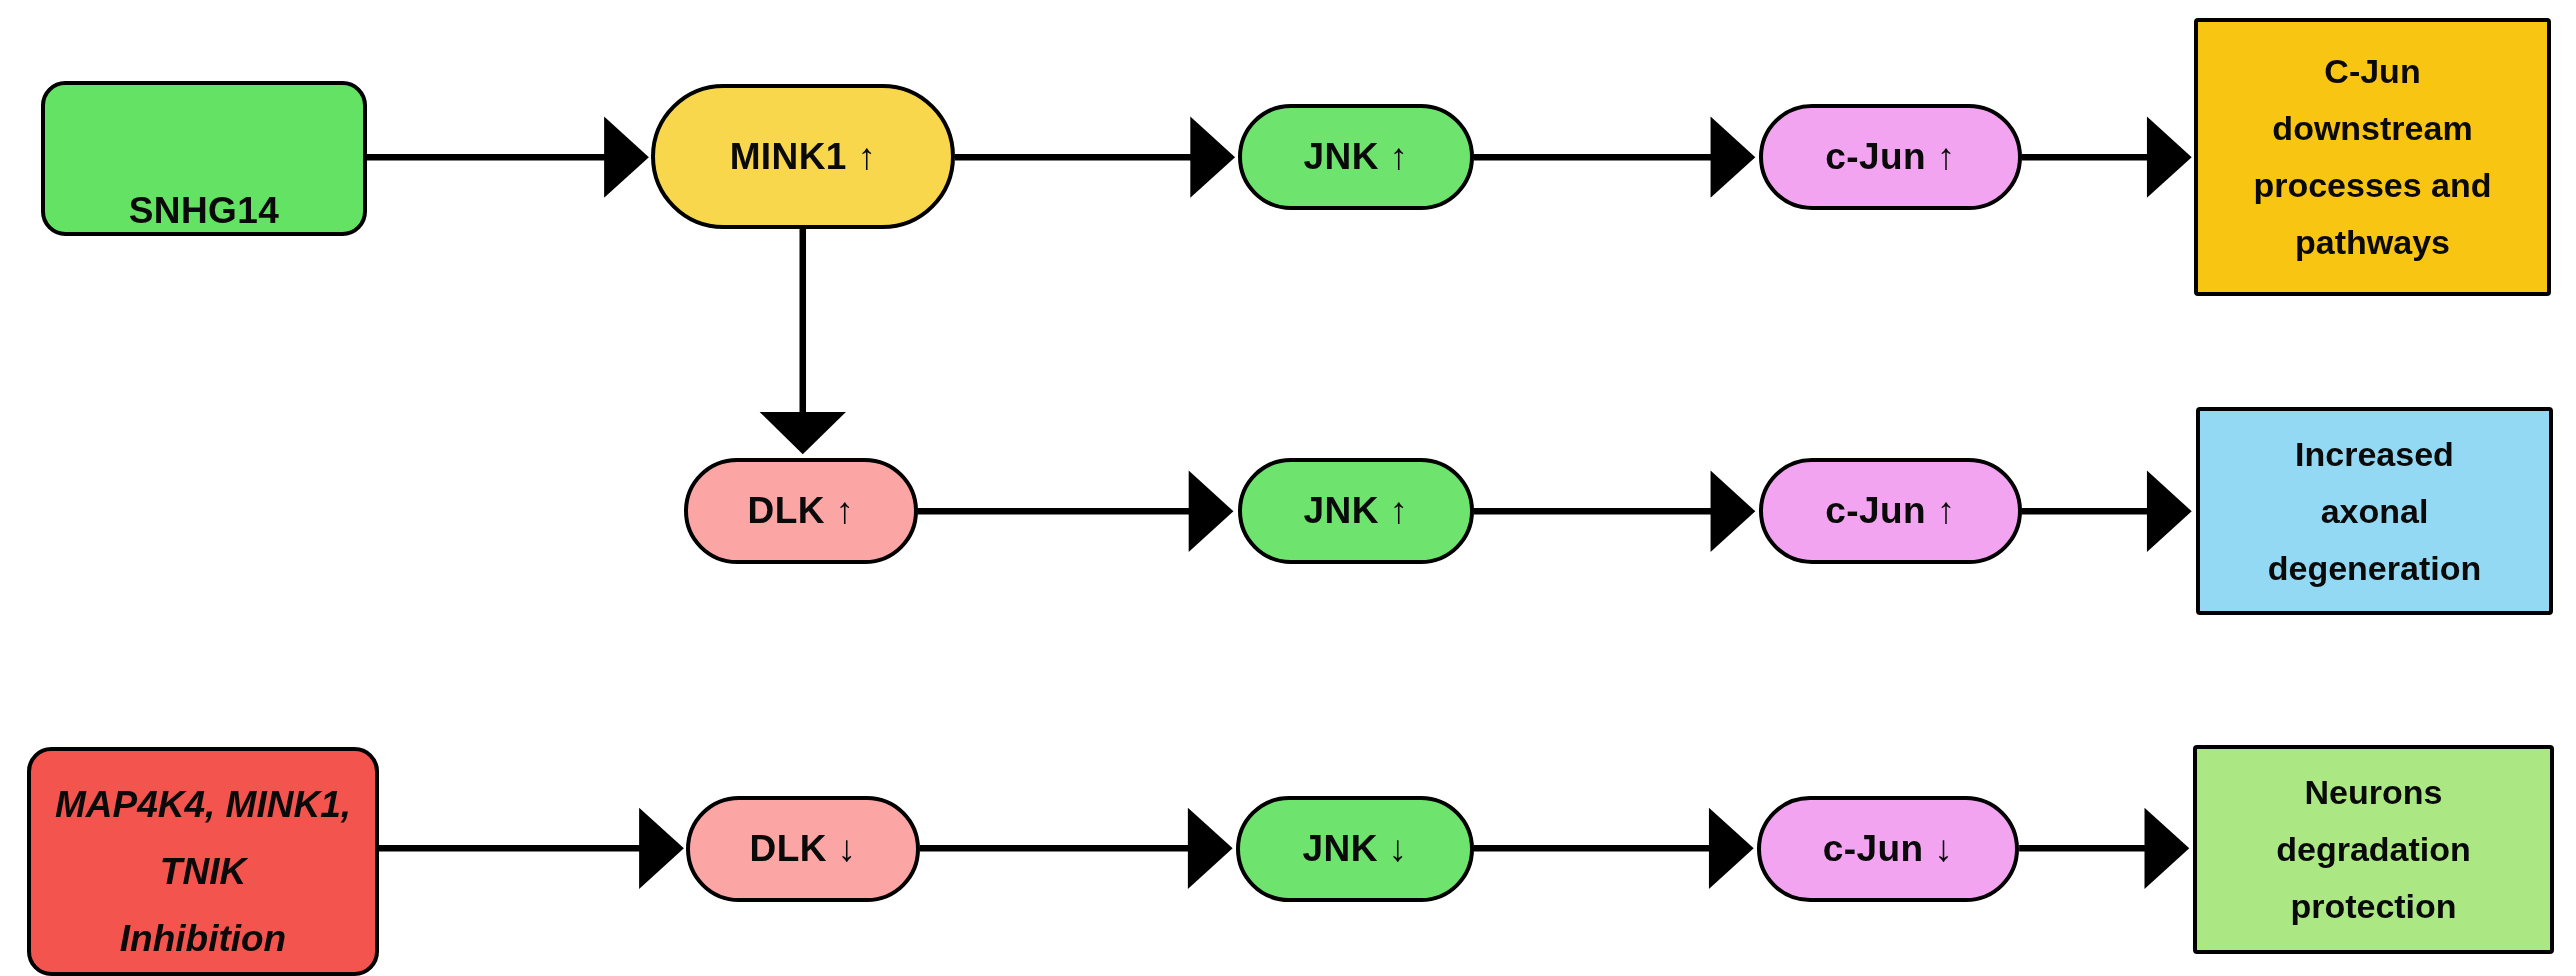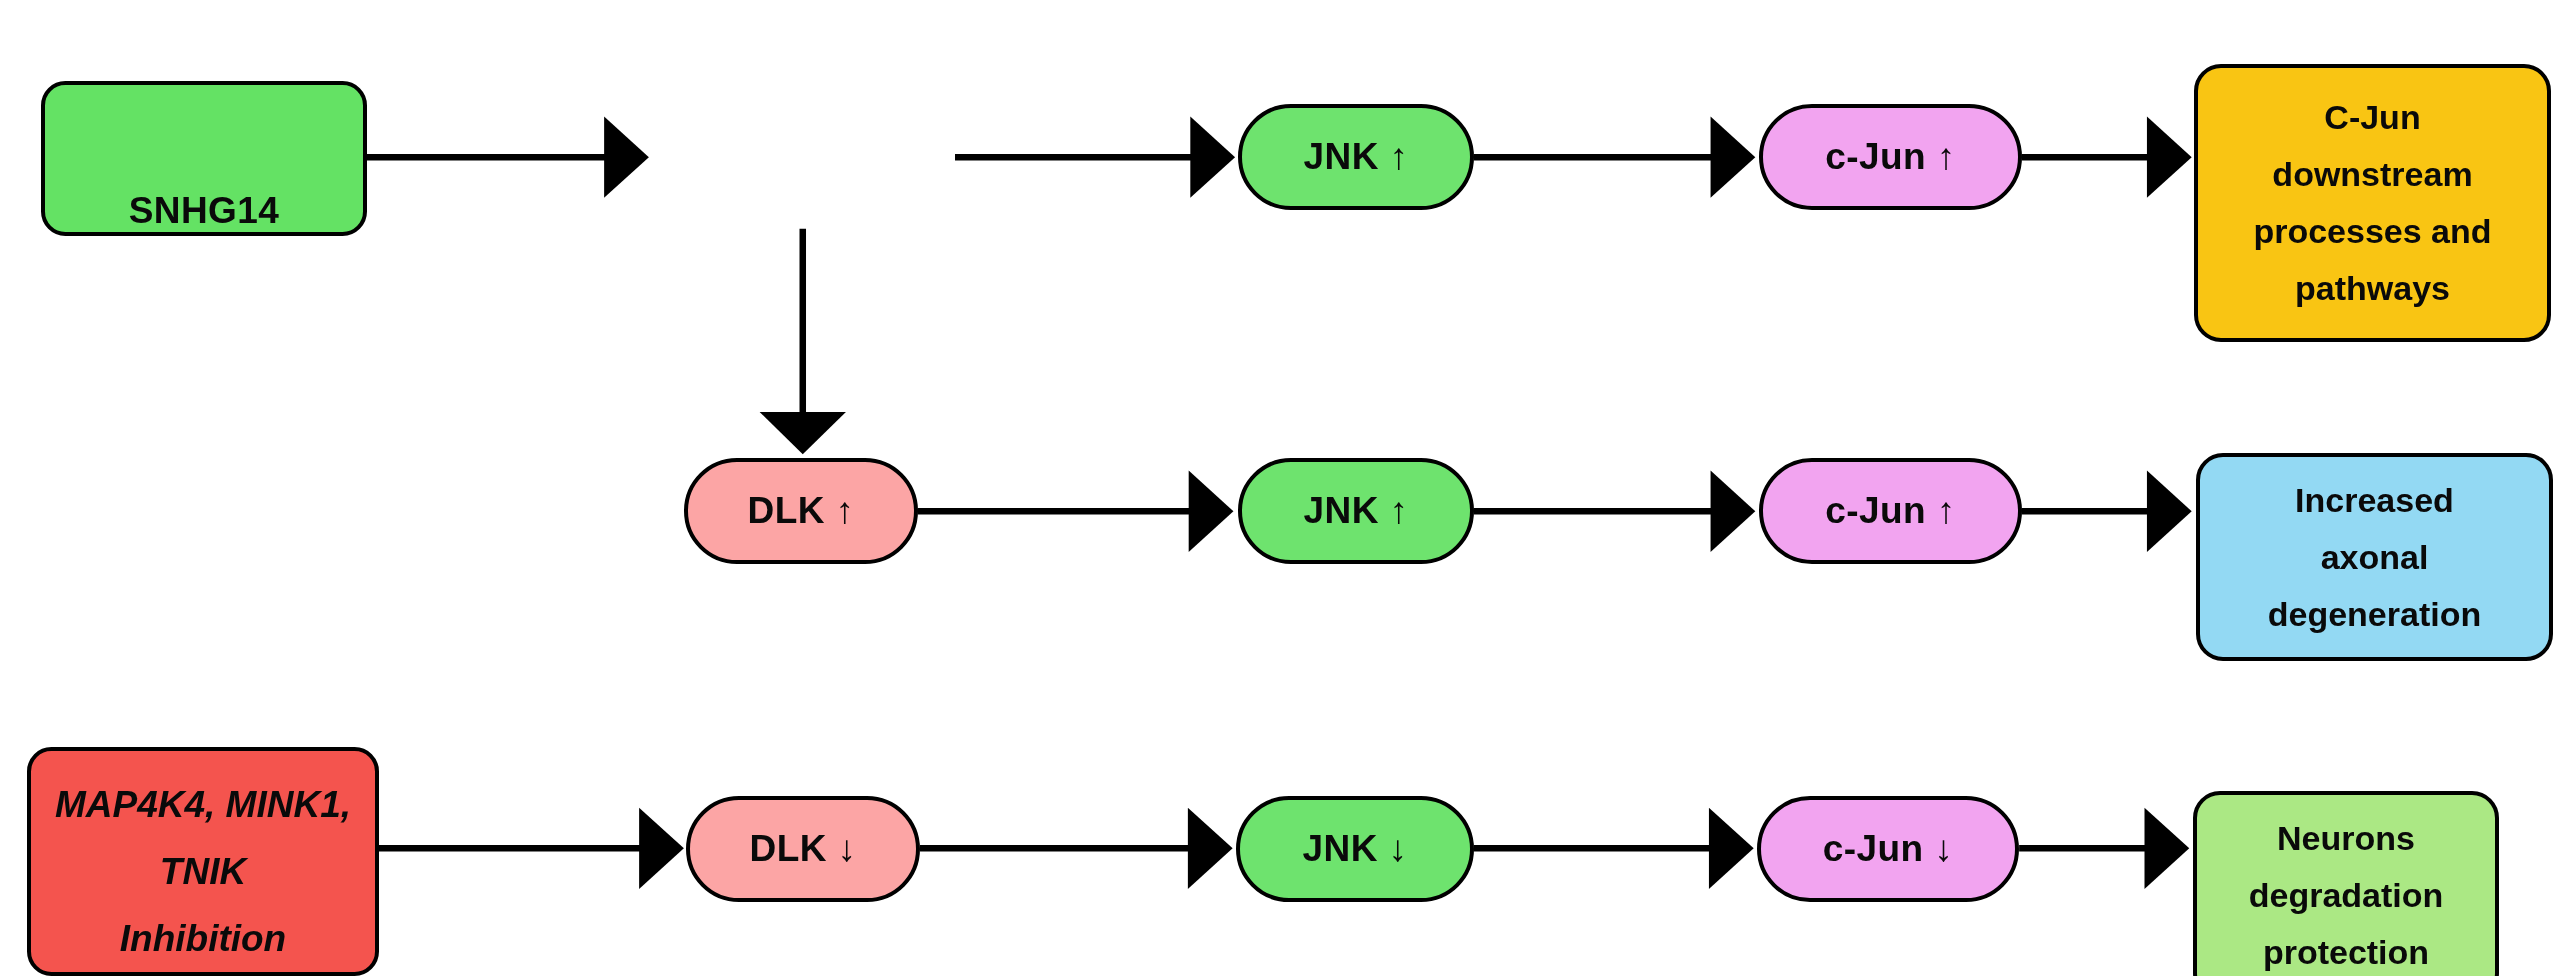--- a/index.html
+++ b/index.html
@@ -30,21 +30,21 @@
     display: flex;
     flex-direction: column;
     align-items: center;
     justify-content: center;
     text-align: center;
     color: #0a0a0a;
     font-weight: bold;
   }
   .stadium { border-radius: 813px; }
   .rounded-sm { border-radius: 24.4px; justify-content: flex-end; }
-  .rounded-lg { border-radius: 27px; margin-top: 46px; }
+  .rounded-lg { border-radius: 4px; }
   .label-lg { font-size: 37px; letter-spacing: 0.4px; }
   .label-md { font-size: 37px; letter-spacing: 0.4px; }
   .outcome-line { font-size: 34px; line-height: 57px; white-space: nowrap; }
   .red-line { font-size: 37px; line-height: 67px; white-space: nowrap; }
   
   .c-green  { background: #64e264; }
   .c-yellow { background: #f8d74d; }
   .c-green2 { background: #6ee36e; }
   .c-pink   { background: #f2a4f0; }
   .c-gold   { background: #f9c513; }
@@ -110,20 +110,23 @@
     <g>
       <line x1="2480" y1="1042" x2="2637" y2="1042"></line>
       <polygon points="2689,1042 2634,992 2634,1092"></polygon>
     </g>
   </svg>
 
   <div class="node rounded-sm c-green" style="left:41px; top:81px; width:326px; height:155px;">
     <span class="label-lg">SNHG14</span>
   </div>
 
+  <div class="node stadium c-yellow" style="left:651px; top:84px; width:304px; height:145px;">
+    <span class="label-lg">MINK1 ↑</span>
+  </div>
 
   <div class="node stadium c-green2" style="left:1238px; top:104px; width:236px; height:106px;">
     <span class="label-md">JNK ↑</span>
   </div>
 
   <div class="node stadium c-pink" style="left:1759px; top:104px; width:263px; height:106px;">
     <span class="label-md">c-Jun ↑</span>
   </div>
 
   <div class="node rounded-lg c-gold" style="left:2194px; top:18px; width:357px; height:278px;">
@@ -162,20 +165,20 @@
   </div>
 
   <div class="node stadium c-cyan" style="left:686px; top:796px; width:234px; height:106px;">
     <span class="label-md">DLK ↓</span>
   </div>
 
   <div class="node stadium c-pink" style="left:1757px; top:796px; width:262px; height:106px;">
     <span class="label-md">c-Jun ↓</span>
   </div>
 
-  <div class="node rounded-lg c-lime" style="left:2193px; top:745px; width:306px; height:209px;">
+  <div class="node rounded-lg c-lime" style="left:2193px; top:745px; width:361px; height:209px;">
     <div class="outcome-line">Neurons</div>
     <div class="outcome-line">degradation</div>
     <div class="outcome-line">protection</div>
   </div>
 
 </div>
 
 
 </body></html>

